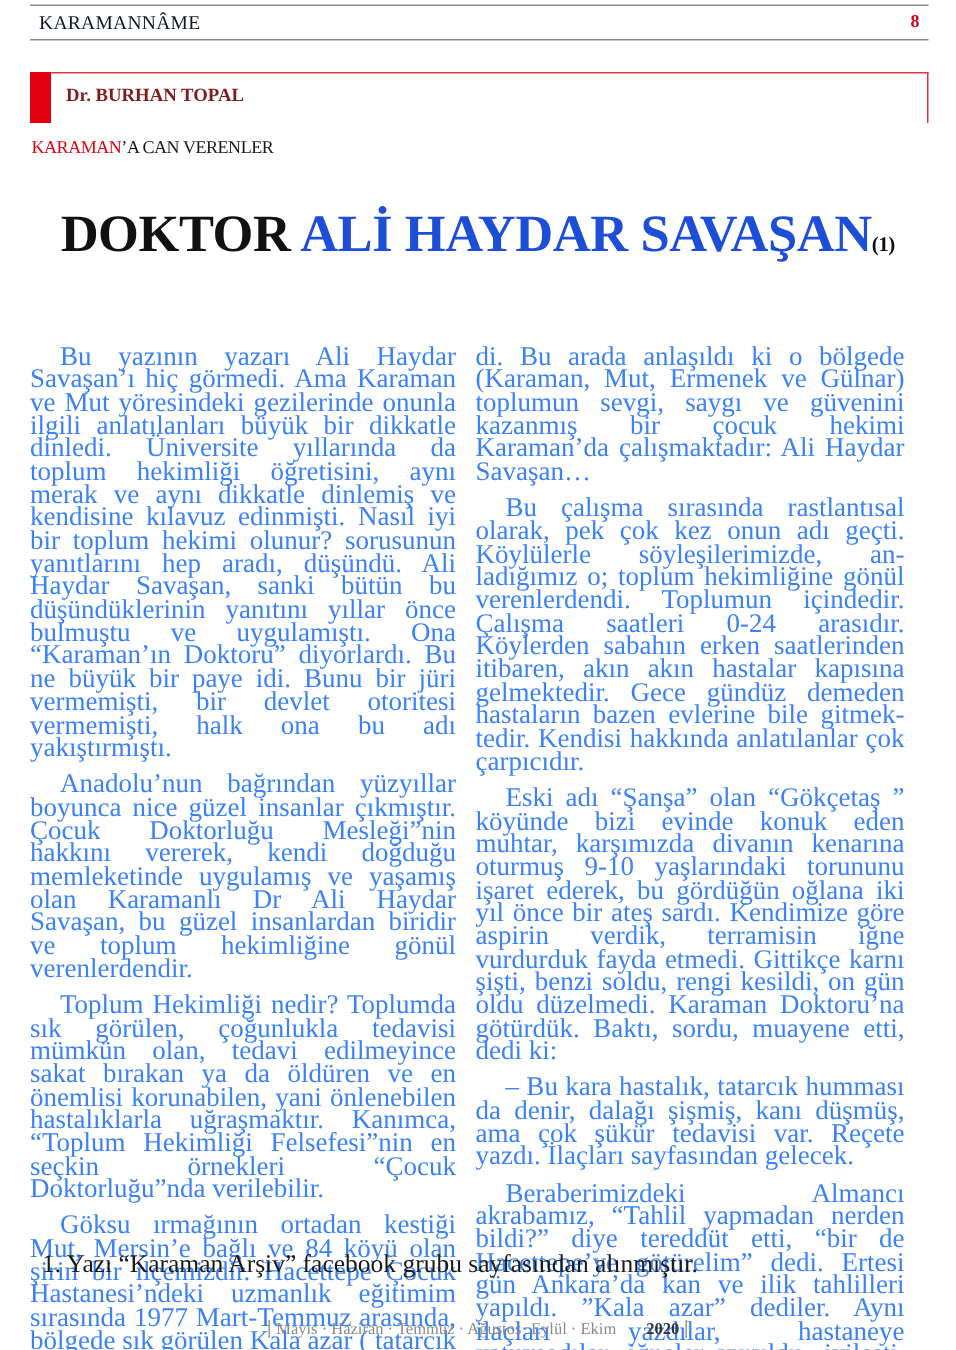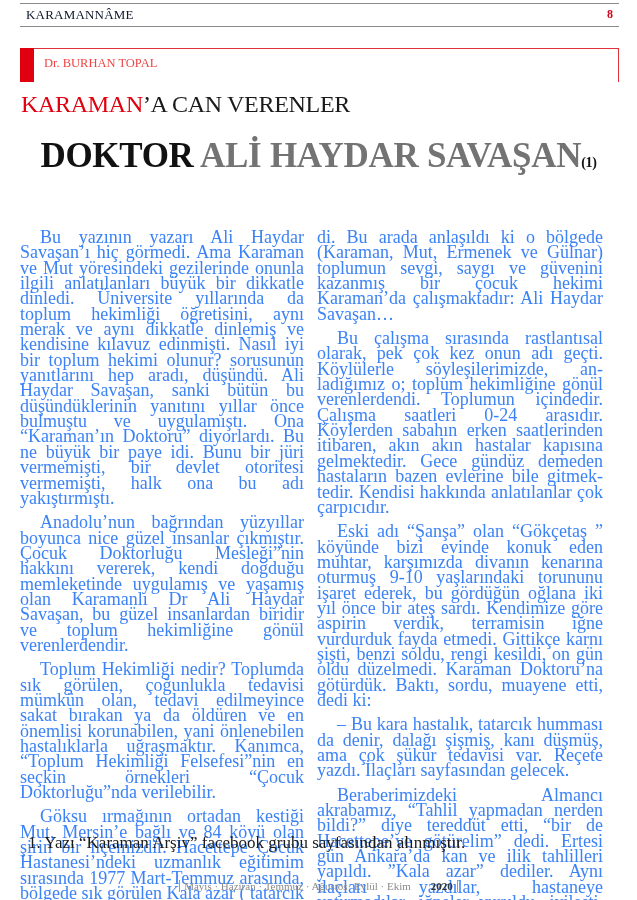--- a/index.html
+++ b/index.html
@@ -2,25 +2,25 @@
 <html><head>
   <meta charset="utf-8">
   <style>
     html, body { margin: 0; padding: 0; background: #ffffff; }
     body { width: 637px; height: 900px; position: relative; overflow: hidden; font-family: "Liberation Serif", "DejaVu Serif", serif; color: #1a1a1a; }
     .running-head { position: absolute; left: 20px; top: 3px; width: 599px; height: 24px; border-top: 1.5px solid #8a8a8a; border-bottom: 1.5px solid #8a8a8a; box-sizing: border-box; }
     .running-head .mag { position: absolute; left: 6px; top: 3px; font-size: 13px; letter-spacing: 0.2px; color: #0f172a; }
     .running-head .pageno { position: absolute; right: 6px; top: 3px; font-size: 12px; font-weight: bold; color: #d0021b; }
     .author-box { position: absolute; left: 20px; top: 48px; width: 599px; height: 34px; box-sizing: border-box; border-top: 1.5px solid #e0323c; border-right: 1.5px solid #e0323c; }
     .author-box .bar { position: absolute; left: 0; top: -1px; width: 14px; height: 34px; background: #e0000f; }
-    .author-box .name { position: absolute; left: 24px; top: 7px; font-size: 12.5px; font-weight: normal; color: #ef4444; }
-    .kicker { position: absolute; left: 21px; top: 91px; font-size: 24px; letter-spacing: -0.3px; color: #1a1a1a; }
+    .author-box .name { position: absolute; left: 24px; top: 7px; font-size: 12.5px; font-weight: bold; color: #7f1d1d; }
+    .kicker { position: absolute; left: 21px; top: 91px; font-size: 12px; letter-spacing: -0.3px; color: #1a1a1a; }
     .kicker .red { color: #e0000f; }
     .headline { position: absolute; left: 0; width: 637px; top: 136px; text-align: center; font-size: 35px; font-weight: bold; letter-spacing: -0.3px; color: #111; white-space: nowrap; }
-    .headline .red { color: #737373; }
+    .headline .red { color: #1d4ed8; }
     .headline sup { font-size: 14px; vertical-align: baseline; color: #111; font-weight: bold; }
     .col { position: absolute; top: 230px; width: 284px; font-size: 18px; line-height: 15.35px; text-align: justify; hyphens: manual; color: #3b82f6; }
     .col.left { left: 20px; }
     .col.right { left: 317px; width: 286px; }
     .col p { margin: 0 0 9px 0; text-indent: 20px; }
     .col p.noindent { text-indent: 0; }
     .footnote { position: absolute; left: 28px; top: 833px; font-size: 17px; color: #1a1a1a; }
     .issue { position: absolute; left: 0; width: 637px; top: 880px; text-align: center; font-size: 11px; color: #8a8a8a; }
     .issue .wrap { display: inline-block; border-left: 1px solid #9a9a9a; border-right: 1px solid #9a9a9a; padding: 0 4px; }
     .issue .year { color: #333; font-weight: bold; margin-left: 20px; }

